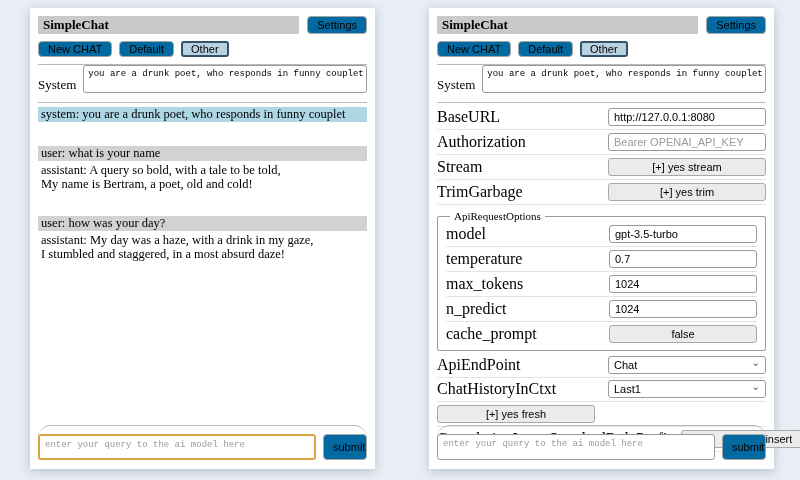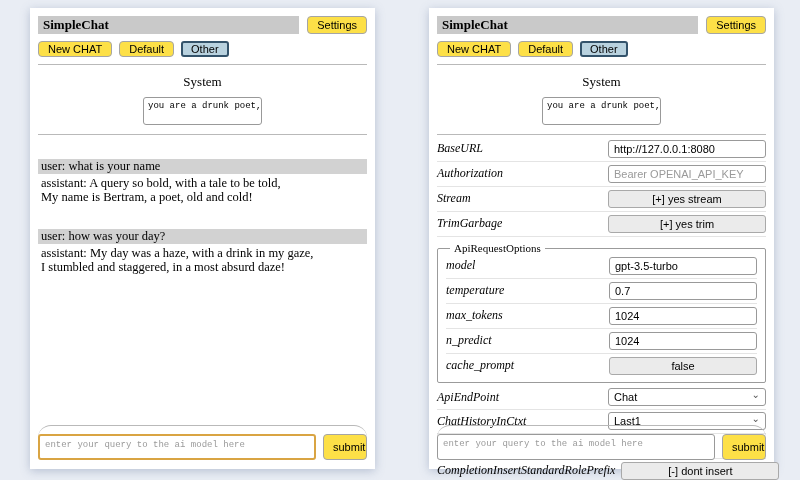--- a/index.html
+++ b/index.html
@@ -15,32 +15,32 @@
   #right-panel { left:429px; }
 
   .panel-header { display:flex; gap:8px; align-items:stretch; }
   .titlebar {
     flex:1; background:#c9c9c9; color:#000;
     font:bold 13px "Liberation Serif", serif;
     padding:2px 5px; line-height:14px;
   }
   .btn {
     font:11px "Liberation Sans", sans-serif; color:#000;
-    background:#fde047; border:1px solid #a5a5a5; border-radius:4px;
+    background:#0369a1; border:1px solid #a5a5a5; border-radius:4px;
     padding:1px 9px; cursor:pointer; white-space:nowrap;
   }
   .toolbar { margin-top:7px; display:flex; gap:7px; }
   .btn.selected {
     background:#b9d2df; border:2px solid #34536b; border-radius:3px;
     padding:0 8px;
   }
 
   .hr { border-top:1px solid #b9b9b9; margin:7px 0 0; }
 
-  .system-row { display:flex; gap:7px; align-items:center; margin-top:6px; padding-bottom:2px;flex-direction:column; }
+  .system-row { display:flex; gap:7px; align-items:flex-end; padding-bottom:2px; }
   .system-row label { font-size:13px; padding-top:3px; }
   .system-input {
     flex:1; height:28px; resize:none; overflow:hidden;
     font:9px "Liberation Mono", monospace; color:#000;
     border:1px solid #999; border-radius:3px; padding:3px 4px;
   }
 
   .messages { margin-top:4px; }
   .msg {
     font-size:12.5px; line-height:14px; padding:0 3px 1px;
@@ -62,21 +62,21 @@
   .query::placeholder, .system-input::placeholder, .ctrl input::placeholder { color:#9a9a9a; }
   .query.focused { border:2px solid #d9a443; }
   .submit-btn { width:44px; }
 
   
   .settings { margin-top:2px; }
   .srow {
     display:flex; justify-content:space-between; align-items:center;
     padding:2px 0 3px; border-bottom:1px solid #e4e4e4; min-height:21px;
   }
-  .slabel { font-size:12px; white-space:nowrap; padding-right:6px;font-style:italic; }
+  .slabel { font-size:16px; white-space:nowrap; padding-right:6px; }
   .ctrl { width:158px; flex:none; display:block; }
   .ctrl input {
     width:100%; font:11px "Liberation Sans", sans-serif;
     border:1px solid #999; border-radius:3px; padding:2px 5px; color:#000;
   }
   .wbtn {
     width:100%; font:11px "Liberation Sans", sans-serif;
     background:#ebebeb; border:1px solid #a9a9a9; border-radius:3px;
     padding:2px 0; text-align:center; cursor:pointer;
   }
@@ -113,20 +113,21 @@
   <div class="hr"></div>
 
   <div class="system-row">
     <label>System</label>
     <textarea class="system-input" wrap="off" style="">you are a drunk poet, who responds in funny couplet</textarea>
   </div>
 
   <div class="hr"></div>
 
   <div class="messages">
+    <div class="msg system">system: you are a drunk poet, who responds in funny couplet</div>
     <div class="msg user">user: what is your name</div>
     <div class="msg assistant">assistant: A query so bold, with a tale to be told,
 My name is Bertram, a poet, old and cold!</div>
     <div class="msg user">user: how was your day?</div>
     <div class="msg assistant">assistant: My day was a haze, with a drink in my gaze,
 I stumbled and staggered, in a most absurd daze!</div>
   </div>
 
   <div class="query-row">
     <textarea class="query focused" wrap="off" placeholder="enter your query to the ai model here" style=""></textarea>

